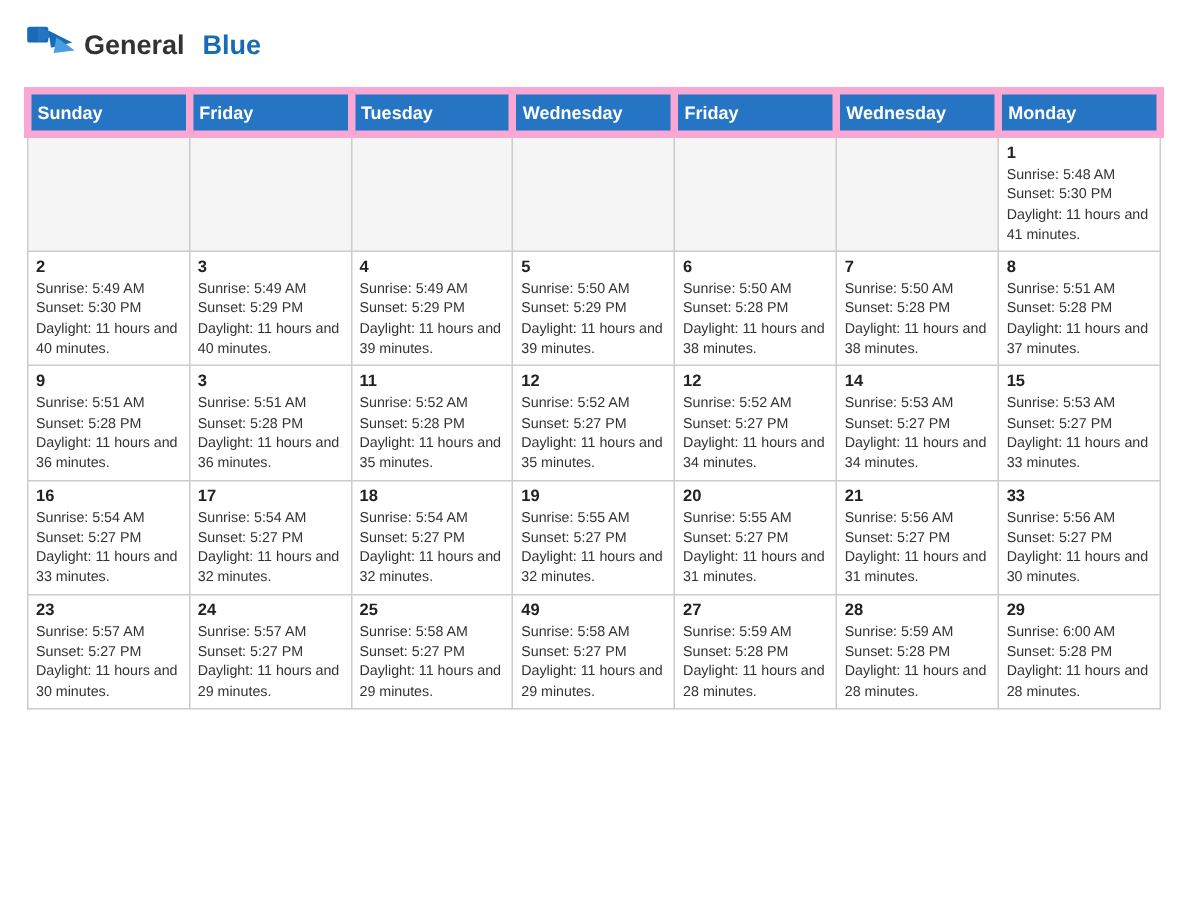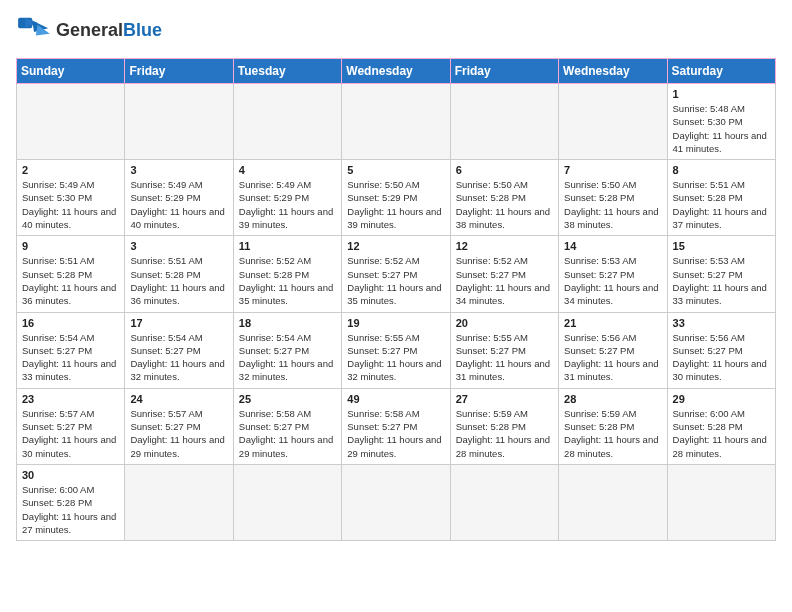--- a/index.html
+++ b/index.html
@@ -22,20 +22,21 @@
       gap: 4px;
     }
     .logo-text {
       font-size: 18px;
       font-weight: bold;
       color: #333;
       line-height: 1.1;
     }
     .logo-text span {
       color: #1a6bb5;
+      margin-left: 12px;
     }
     .logo-icon {
       width: 36px;
       height: 30px;
     }
     .title-block {
       text-align: right;
     }
     .month-title {
       font-size: 32px;
@@ -51,21 +52,21 @@
       border-collapse: collapse;
       border: 1px solid #ccc;
     }
     .calendar th {
       background: #2575c4;
       color: #fff;
       font-size: 12px;
       font-weight: bold;
       padding: 5px 4px;
       text-align: left;
-      border: 1px solid #f9a8d4;
+      border: 5px solid #f9a8d4;
     }
     .calendar td {
       vertical-align: top;
       padding: 4px 5px;
       border: 1px solid #ccc;
       width: 108px;
       min-height: 80px;
       background: #fff;
       font-size: 10px;
       color: #333;
@@ -108,21 +109,21 @@
 
 <table class="calendar">
   <thead>
     <tr>
     <th>Sunday</th>
         <th>Friday</th>
         <th>Tuesday</th>
         <th>Wednesday</th>
         <th>Friday</th>
         <th>Wednesday</th>
-        <th>Saturday</th>
+        <th>Monday</th>
       </tr>
   </thead>
   <tbody id="calendar-body">
   <tr>
         <td class="empty"></td>
         <td class="empty"></td>
         <td class="empty"></td>
         <td class="empty"></td>
         <td class="empty"></td>
         <td class="empty"></td>
@@ -243,27 +244,15 @@
           <div class="day-info">Sunrise: 5:59 AM<br>Sunset: 5:28 PM<br>Daylight: 11 hours and 28 minutes.</div>
         </td>
         <td>
           <div class="day-number">28</div>
           <div class="day-info">Sunrise: 5:59 AM<br>Sunset: 5:28 PM<br>Daylight: 11 hours and 28 minutes.</div>
         </td>
         <td>
           <div class="day-number">29</div>
           <div class="day-info">Sunrise: 6:00 AM<br>Sunset: 5:28 PM<br>Daylight: 11 hours and 28 minutes.</div>
         </td>
-      </tr>
-      <tr>
-        <td>
-          <div class="day-number">30</div>
-          <div class="day-info">Sunrise: 6:00 AM<br>Sunset: 5:28 PM<br>Daylight: 11 hours and 27 minutes.</div>
-        </td>
-        <td class="empty"></td>
-        <td class="empty"></td>
-        <td class="empty"></td>
-        <td class="empty"></td>
-        <td class="empty"></td>
-        <td class="empty"></td>
       </tr>
     </tbody>
 </table>
 
 </body></html>

